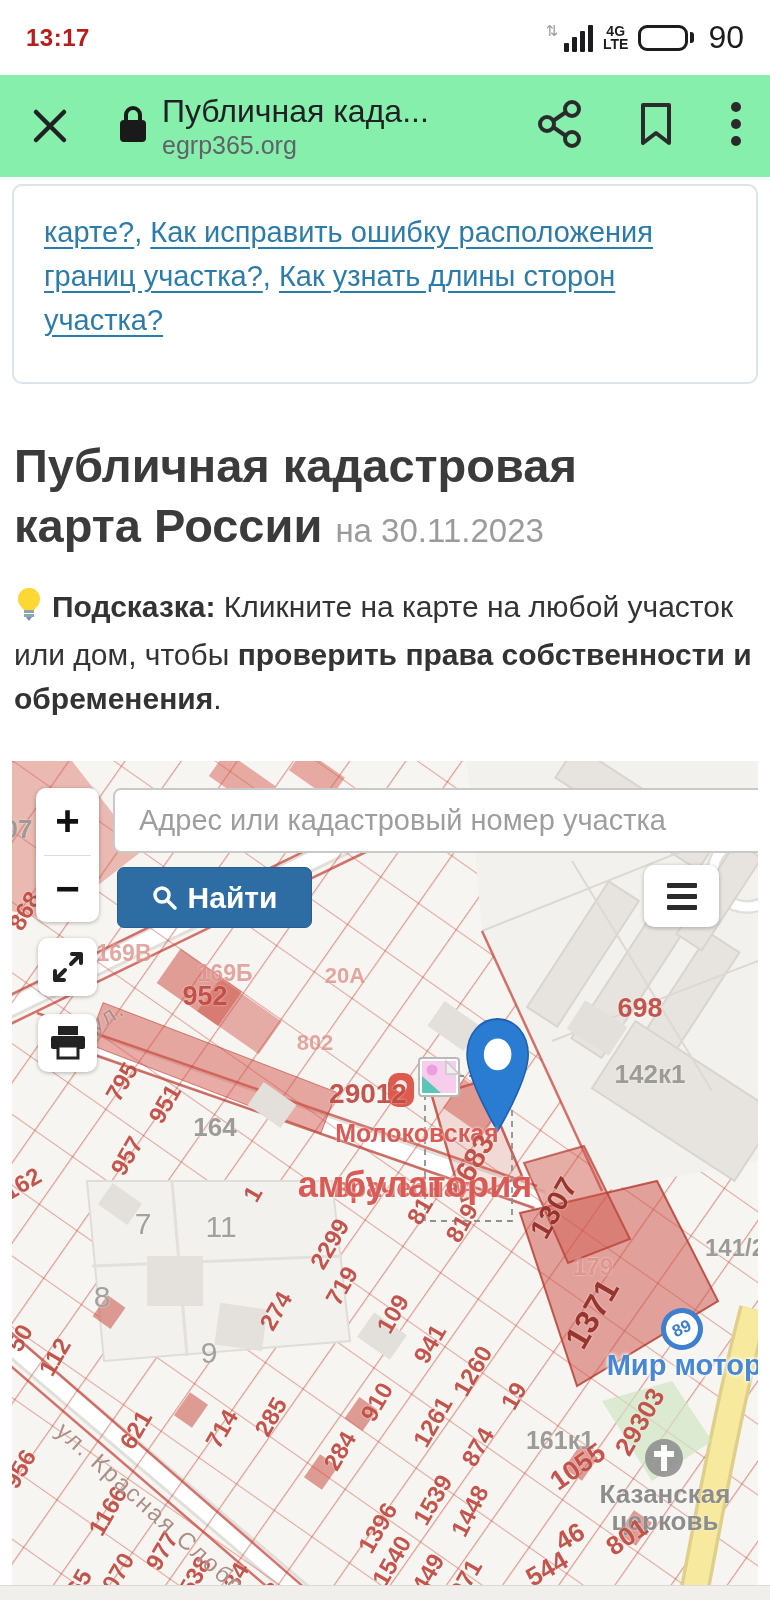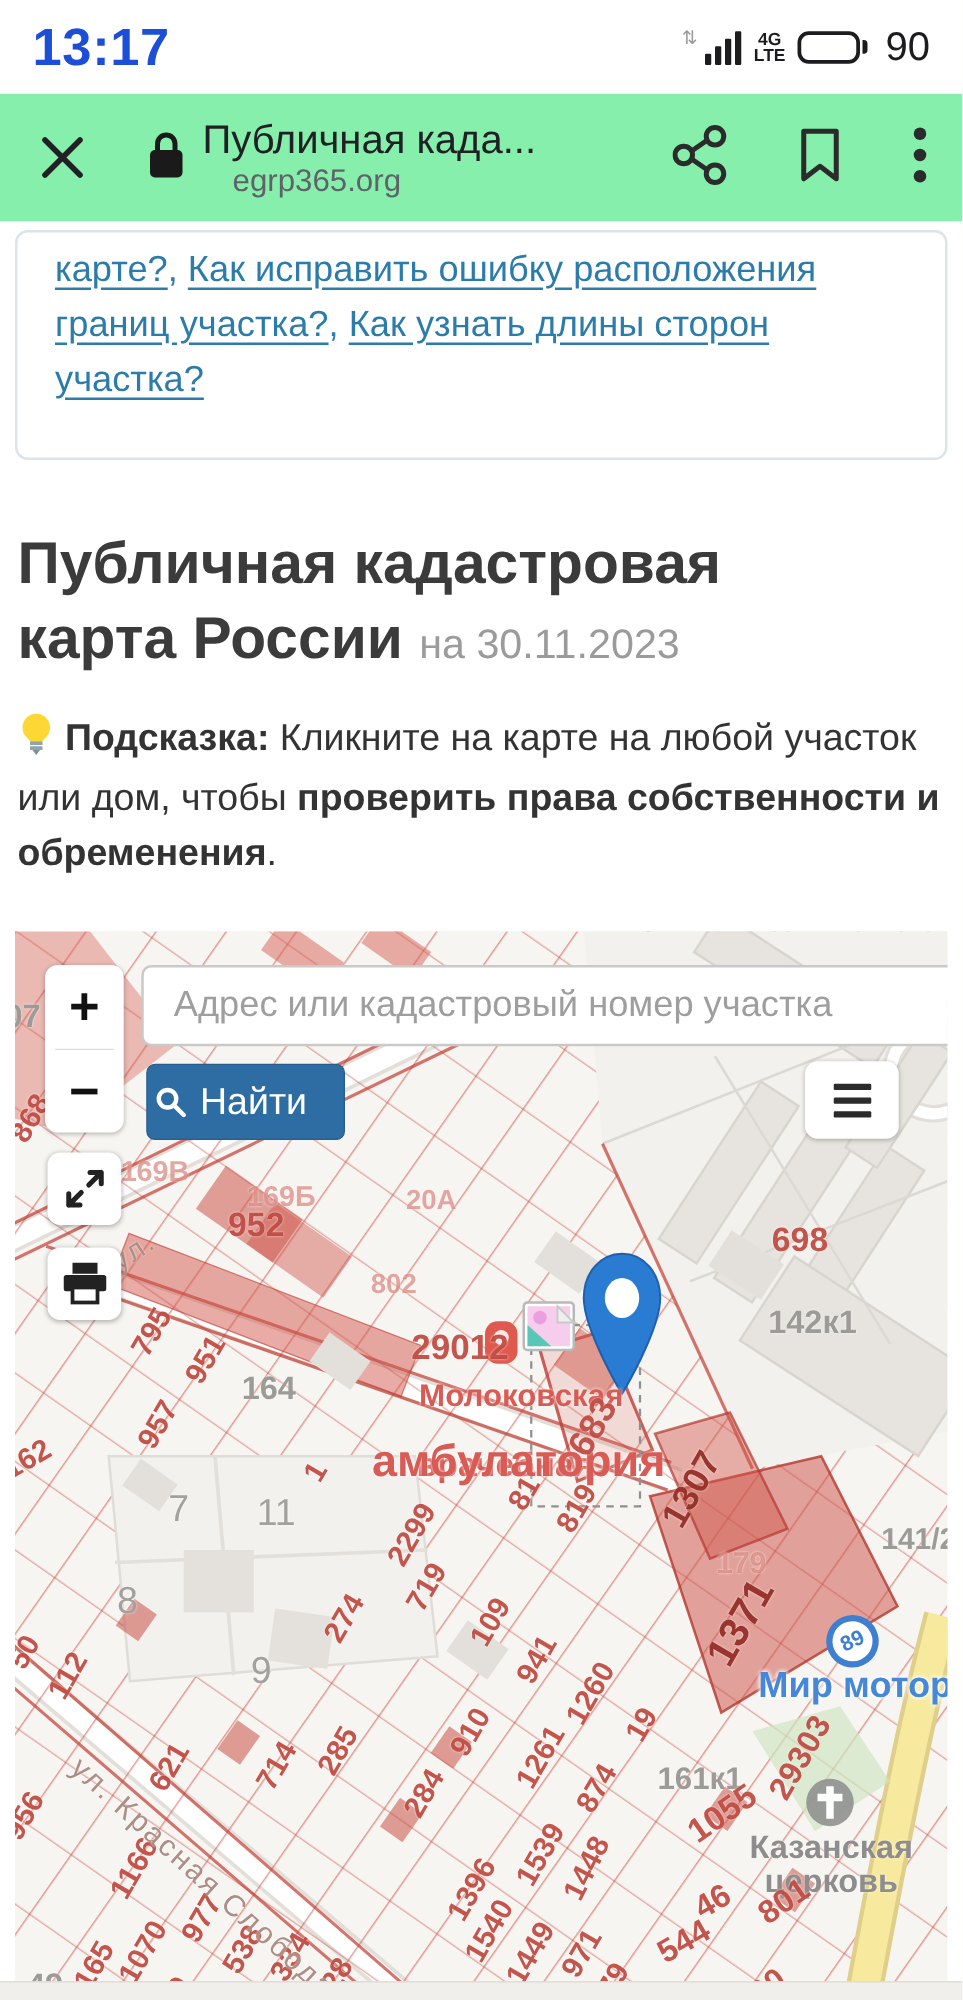--- a/index.html
+++ b/index.html
@@ -1,46 +1,46 @@
 <!DOCTYPE html>
 <html><head>
 <meta charset="utf-8">
 <style>
   html,body{margin:0;padding:0;background:#fff;}
   body{width:770px;height:1600px;position:relative;overflow:hidden;
        font-family:"Liberation Sans","DejaVu Sans",sans-serif;color:#222;}
 
   
   .statusbar{height:75px;display:flex;align-items:center;padding:0 26px;box-sizing:border-box;}
-  .sb-time{font-size:42px;font-weight:600;color:#1d4ed8;letter-spacing:.5px;}
+  .sb-time{font-size:24px;font-weight:600;color:#b91c1c;letter-spacing:.5px;}
   .sb-right{margin-left:auto;display:flex;align-items:center;gap:10px;}
   .sb-arrows{font-size:15px;color:#9a9a9a;line-height:10px;margin-right:-4px;margin-top:-14px;}
   .sigbars{display:flex;align-items:flex-end;gap:3px;height:28px;}
   .sigbars i{display:block;width:5px;background:#1c1c1e;border-radius:1px;}
   .netbadge{display:flex;flex-direction:column;align-items:center;line-height:13px;
             font-size:14px;font-weight:700;color:#1c1c1e;}
   .battery{display:flex;align-items:center;}
   .batt-body{width:50px;height:26px;border:3px solid #1c1c1e;border-radius:9px;padding:3px;box-sizing:border-box;}
   .batt-fill{height:100%;width:78%;background:#1c1c1e;border-radius:4px;}
   .batt-nub{width:4px;height:11px;background:#1c1c1e;border-radius:0 3px 3px 0;margin-left:2px;}
   .sb-batt-text{font-size:32px;color:#1c1c1e;margin-left:4px;}
 
   
   .toolbar{height:102px;display:flex;align-items:center;padding:0 28px;box-sizing:border-box;background:#86efac;}
   .tb-close{width:44px;height:44px;position:relative;flex:0 0 auto;}
   .tb-title-wrap{display:flex;align-items:center;margin-left:46px;min-width:0;}
   .tb-lock{margin-right:14px;flex:0 0 auto;}
   .tb-titles{display:flex;flex-direction:column;}
   .tb-title{font-size:32px;color:#202124;line-height:38px;white-space:nowrap;}
-  .tb-url{font-size:25px;color:#5f6368;line-height:30px;margin-left:24px;}
+  .tb-url{font-size:25px;color:#5f6368;line-height:30px;}
   .tb-actions{margin-left:auto;display:flex;align-items:center;gap:56px;}
 
   
   .links-box{margin:7px 12px 0;border:2px solid #dbe4ea;border-radius:10px;
-             padding:8px 30px 40px;box-sizing:border-box;}
+             padding:24px 30px 40px;box-sizing:border-box;}
   .links-box a{color:#2c7cab;font-size:29px;line-height:44px;text-decoration:underline;
                text-underline-offset:5px;}
   .links-box .sep{color:#2c7cab;font-size:29px;}
 
   
   h1{margin:52px 14px 0;font-size:47px;line-height:60px;color:#3b3b3b;font-weight:700;max-width:700px;}
   h1 .date{font-size:33px;color:#9b9b9b;font-weight:400;white-space:nowrap;}
 
   
   .tip{margin:24px 14px 0;font-size:30px;line-height:44px;color:#333;max-width:742px;}
@@ -71,23 +71,23 @@
   .zoomctl button{flex:1;border:none;background:transparent;font-size:42px;font-weight:700;color:#111;
                   cursor:pointer;line-height:1;padding:0;}
   .zoomctl .div{height:1px;background:#ddd;margin:0 8px;}
   .sqbtn{width:59px;height:58px;display:flex;align-items:center;justify-content:center;border:none;cursor:pointer;}
   .expandbtn{left:26px;top:177px;}
   .printbtn{left:26px;top:253px;}
   .searchbox{position:absolute;left:101px;top:27px;width:692px;height:65px;background:#fff;
              border:2px solid #c9c9c9;border-radius:8px;box-sizing:border-box;padding:0 24px;
              font-size:29px;color:#333;font-family:inherit;}
   .searchbox::placeholder{color:#9e9e9e;}
-  .findbtn{position:absolute;left:105px;top:106px;width:159px;height:61px;background:#2e6da4;
+  .findbtn{position:absolute;left:105px;top:106px;width:195px;height:61px;background:#2e6da4;
            border:1px solid #285e8e;border-radius:7px;color:#fff;font-size:30px;font-family:inherit;
-           display:flex;align-items:center;gap:10px;cursor:pointer;}
+           display:flex;align-items:center;justify-content:center;gap:10px;cursor:pointer;font-weight:bold;}
   .menubtn{left:632px;top:104px;width:75px;height:62px;display:flex;flex-direction:column;
            align-items:center;justify-content:center;gap:6px;cursor:pointer;border:none;}
   .menubtn i{display:block;width:30px;height:5px;background:#2b2b2b;border-radius:1px;}
 
   
   .bottomstrip{position:absolute;left:0;top:1585px;width:770px;height:15px;background:#f1efec;
                border-top:1px solid #ddd9d4;}
 </style>
 </head>
 <body>

